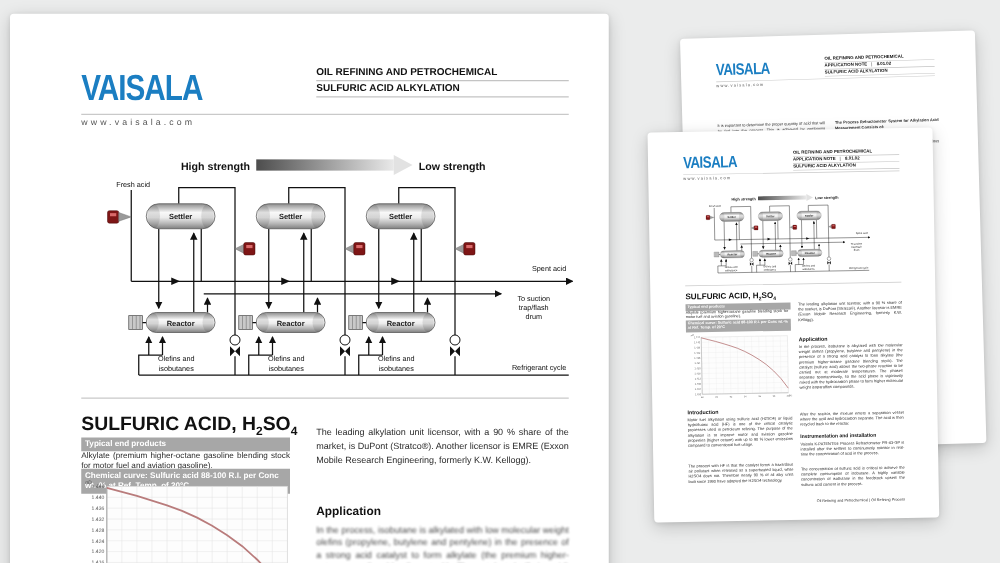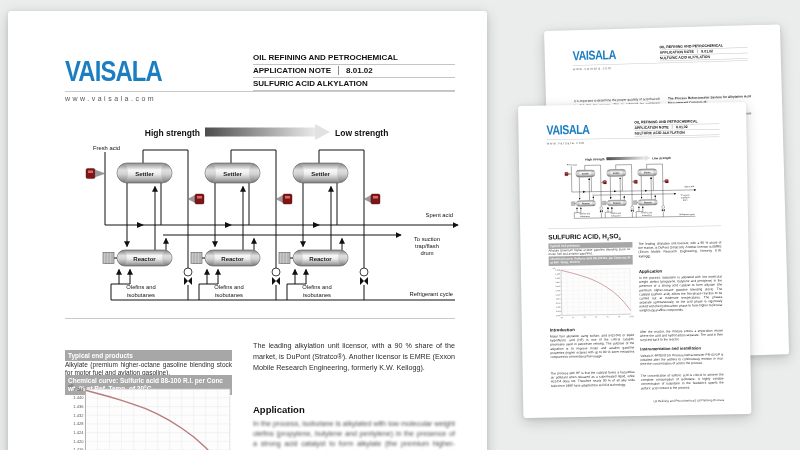--- a/index.html
+++ b/index.html
@@ -129,32 +129,32 @@
   </defs>
 </svg>
 
 <div class="page" id="main-doc">
   <div class="abs logo" style="left:57px;top:44px;font-size:29px;">VAISALA</div>
   <div class="rule" style="left:57px;top:80px;width:390px;"></div>
   <div class="abs site" style="left:57px;top:84px;font-size:7px;">www.vaisala.com</div>
 
   <div class="abs" style="left:245px;top:41px;width:202px;">
     <div class="hdrrow" style="font-size:8px;">OIL REFINING AND PETROCHEMICAL</div>
-    <div class="hdrrow" style="font-size:8px;">
-      <span>APPLICATION NOTE</span><span class="numdiv">8.01.02</span>
-    </div>
     <div class="hdrrow" style="font-size:8px;">SULFURIC ACID ALKYLATION</div>
   </div>
 
   <svg class="abs" style="left:45px;top:112px;" width="415" height="190" viewBox="0 0 415 190" xmlns="http://www.w3.org/2000/svg" xmlns:xlink="http://www.w3.org/1999/xlink">
     <use href="#pfd-g" xlink:href="#pfd-g"></use>
   </svg>
 
   <div class="rule" style="left:57px;top:307px;width:390px;"></div>
 
+  <div class="abs h-sec" style="left:57px;top:320px;font-size:15.5px;">
+    <span>SULFURIC ACID, H</span><sub>2</sub><span>SO</span><sub>4</sub>
+  </div>
 
   <div class="abs gbar" style="left:57px;top:339px;width:161px;font-size:6.5px;">Typical end products</div>
   <div class="abs tx" style="left:57px;top:350px;width:167px;font-size:6.5px;line-height:1.25;">Alkylate (premium higher-octane gasoline blending stock for motor fuel and aviation gasoline).</div>
   <div class="abs gbar" style="left:57px;top:364px;width:161px;font-size:6.5px;">Chemical curve: Sulfuric acid 88-100 R.I. per Conc wt.-% at Ref. Temp. of 20°C</div>
   <svg class="abs chem-chart" style="left:50px;top:371px;" width="178" height="117" viewBox="0 0 175 115" xmlns="http://www.w3.org/2000/svg">
       <rect x="27" y="7" width="142" height="94" fill="#fdfdfd" stroke="#cfcfcf" stroke-width="0.5"></rect>
       <line x1="27" y1="7" x2="27" y2="101" stroke="#e4e4e4" stroke-width="0.4"></line>
       <text x="27" y="107" font-size="3.8" fill="#666" text-anchor="middle">88</text>
       <line x1="38.83333333333333" y1="7" x2="38.83333333333333" y2="101" stroke="#e4e4e4" stroke-width="0.4"></line>
       <line x1="50.666666666666664" y1="7" x2="50.666666666666664" y2="101" stroke="#e4e4e4" stroke-width="0.4"></line>

